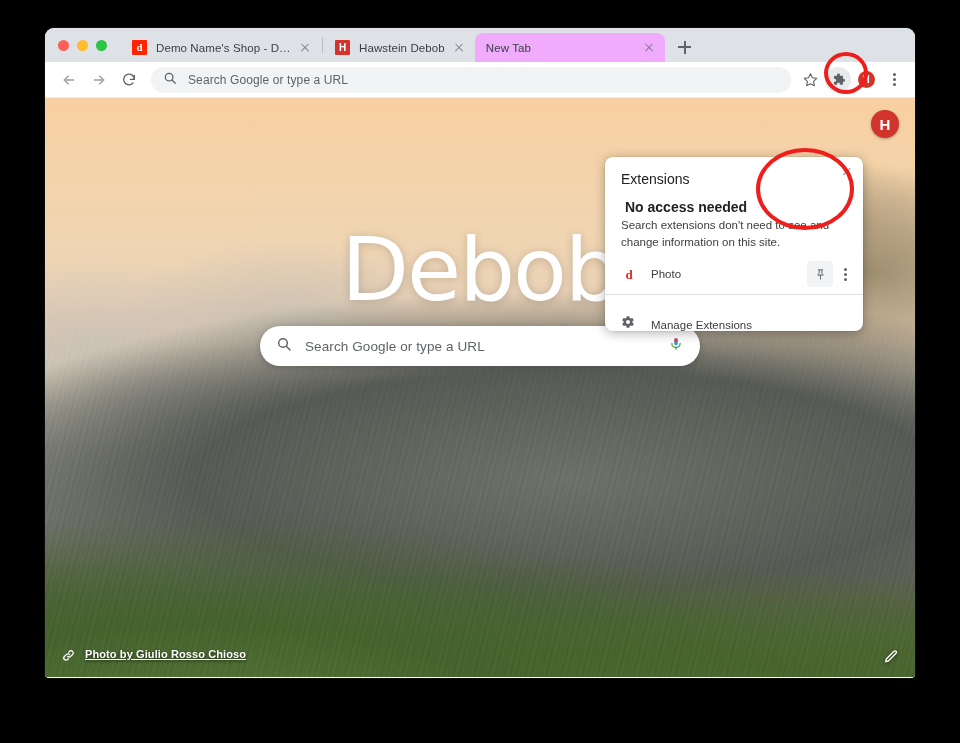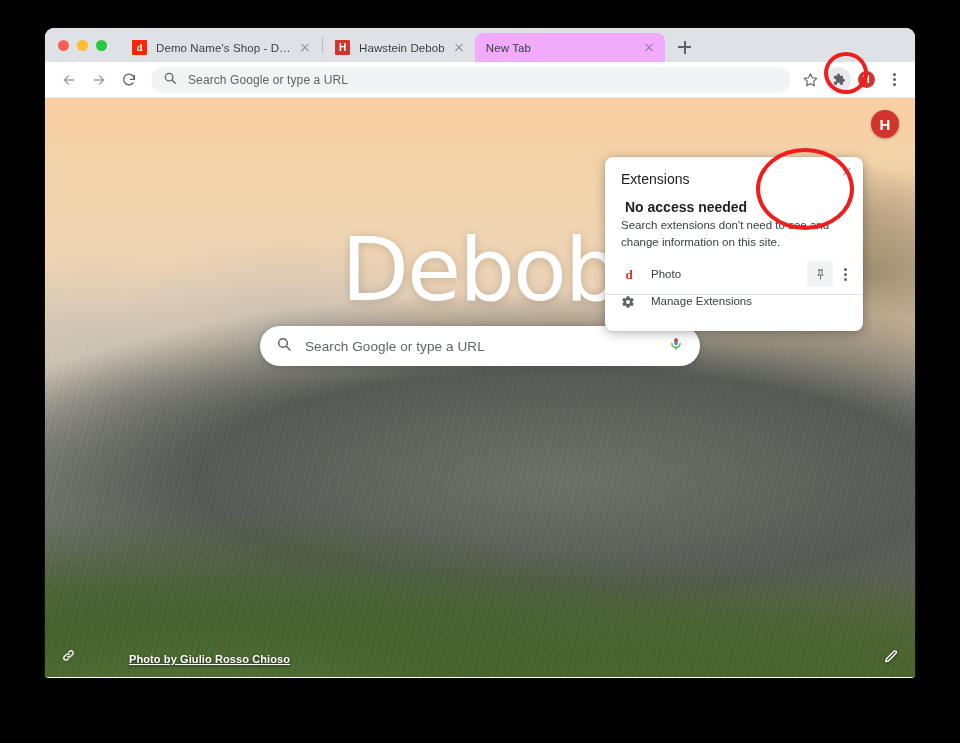--- a/index.html
+++ b/index.html
@@ -261,26 +261,25 @@
     padding: 0 16px;
     box-shadow: 0 1px 6px rgba(32,33,36,.28);
   }
   #fakebox .fb-search { margin-right: 13px; color:#5f6368; flex:0 0 16px; display:block;}
   #fakebox .fb-text { flex: 1 1 auto; font-size: 13.5px; color: #5f6368; letter-spacing:.1px;}
   #fakebox .fb-mic { flex: 0 0 16px; display:block; }
 
   #attribution {
     position: absolute;
     left: 16px; bottom: 12px;
-    display: flex; align-items: flex-end;
+    display: flex; align-items: flex-start;
     color: #ffffff;
     font-size: 11px;
     font-weight: bold;
     text-shadow: 0 1px 3px rgba(0,0,0,.7);
-    gap: 44px;
   }
   #attribution .link-icon { margin-right: 9px; display:block;}
   #attribution .attr-text { text-decoration: underline; letter-spacing:.1px;}
 
   #edit-bg {
     position: absolute;
     right: 14px; bottom: 10px;
     width: 20px; height: 20px;
     color: #ffffff;
     display: flex; align-items: center; justify-content: center;
@@ -342,21 +341,21 @@
     flex: 0 0 26px;
     color: #5f6368;
   }
   .ep-more-btn {
     width: 24px; height: 26px;
     display: flex; align-items: center; justify-content: center;
     flex: 0 0 24px;
   }
   .ep-divider { height: 1px; background: #e0e0e0; margin-top: 4px; }
   .ep-manage {
-    display: flex; align-items: flex-start;
+    display: flex; align-items: flex-end;
     height: 36px; padding: 0 16px;
     font-size: 11.5px; color: #3c4043;
   }
   .ep-manage .gear { flex: 0 0 16px; margin-right: 14px; color:#5f6368; display:block;}
 
   
   .annot {
     position: absolute;
     border: 4px solid #f01d1d;
     border-radius: 50%;

